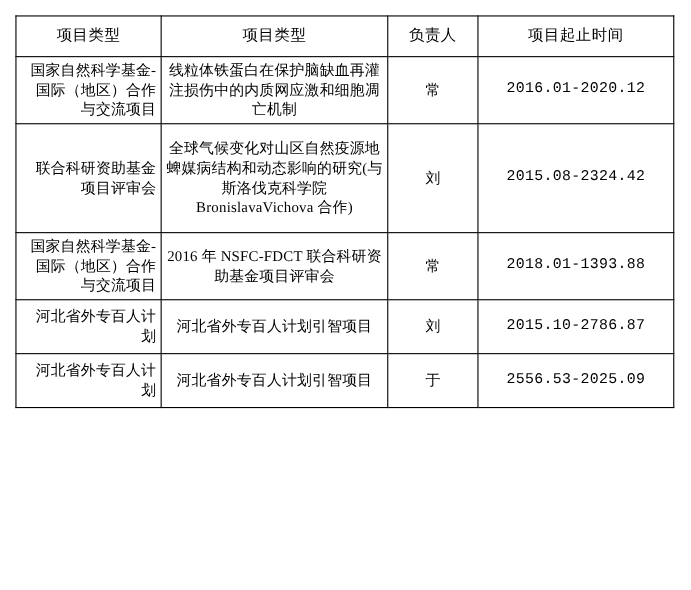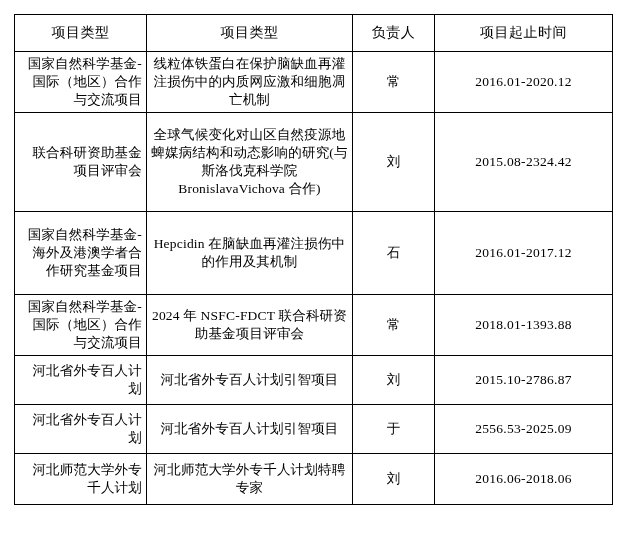--- a/index.html
+++ b/index.html
@@ -58,21 +58,21 @@
     letter-spacing: 0.2px;
   }
   td.cell-leader {
     text-align: center;
     font-size: 13.5px;
   }
   td.cell-period {
     text-align: center;
     font-size: 13.5px;
     letter-spacing: 0.3px;
-    font-family: Liberation Serif, serif;
+    font-family: Liberation Mono, monospace;
   }
   .r0 td { height: 54px; }
   .r1 td { height: 92px; }
   .r2 td { height: 76px; }
   .r3 td { height: 54px; }
   .r4 td { height: 42px; }
   .r5 td { height: 42px; }
   .r6 td { height: 44px; }
 </style>
 </head>
@@ -100,45 +100,33 @@
         <td class="cell-name">线粒体铁蛋白在保护脑缺血再灌注损伤中的内质网应激和细胞凋亡机制</td>
         <td class="cell-leader">常</td>
         <td class="cell-period">2016.01-2020.12</td>
       </tr>
       <tr class="r1">
         <td class="cell-type">联合科研资助基金项目评审会</td>
         <td class="cell-name">全球气候变化对山区自然疫源地蜱媒病结构和动态影响的研究(与斯洛伐克科学院BronislavaVichova 合作)</td>
         <td class="cell-leader">刘</td>
         <td class="cell-period">2015.08-2324.42</td>
       </tr>
-      <tr class="r2">
-        <td class="cell-type">国家自然科学基金-海外及港澳学者合作研究基金项目</td>
-        <td class="cell-name">Hepcidin 在脑缺血再灌注损伤中的作用及其机制</td>
-        <td class="cell-leader">石</td>
-        <td class="cell-period">2016.01-2017.12</td>
-      </tr>
       <tr class="r3">
         <td class="cell-type">国家自然科学基金-国际（地区）合作与交流项目</td>
-        <td class="cell-name">2024 年 NSFC-FDCT 联合科研资助基金项目评审会</td>
+        <td class="cell-name">2016 年 NSFC-FDCT 联合科研资助基金项目评审会</td>
         <td class="cell-leader">常</td>
         <td class="cell-period">2018.01-1393.88</td>
       </tr>
       <tr class="r4">
         <td class="cell-type">河北省外专百人计划</td>
         <td class="cell-name">河北省外专百人计划引智项目</td>
         <td class="cell-leader">刘</td>
         <td class="cell-period">2015.10-2786.87</td>
       </tr>
       <tr class="r5">
         <td class="cell-type">河北省外专百人计划</td>
         <td class="cell-name">河北省外专百人计划引智项目</td>
         <td class="cell-leader">于</td>
         <td class="cell-period">2556.53-2025.09</td>
       </tr>
-      <tr class="r6">
-        <td class="cell-type">河北师范大学外专千人计划</td>
-        <td class="cell-name">河北师范大学外专千人计划特聘专家</td>
-        <td class="cell-leader">刘</td>
-        <td class="cell-period">2016.06-2018.06</td>
-      </tr>
     </tbody>
   </table>
 </div>
 
 </body></html>

